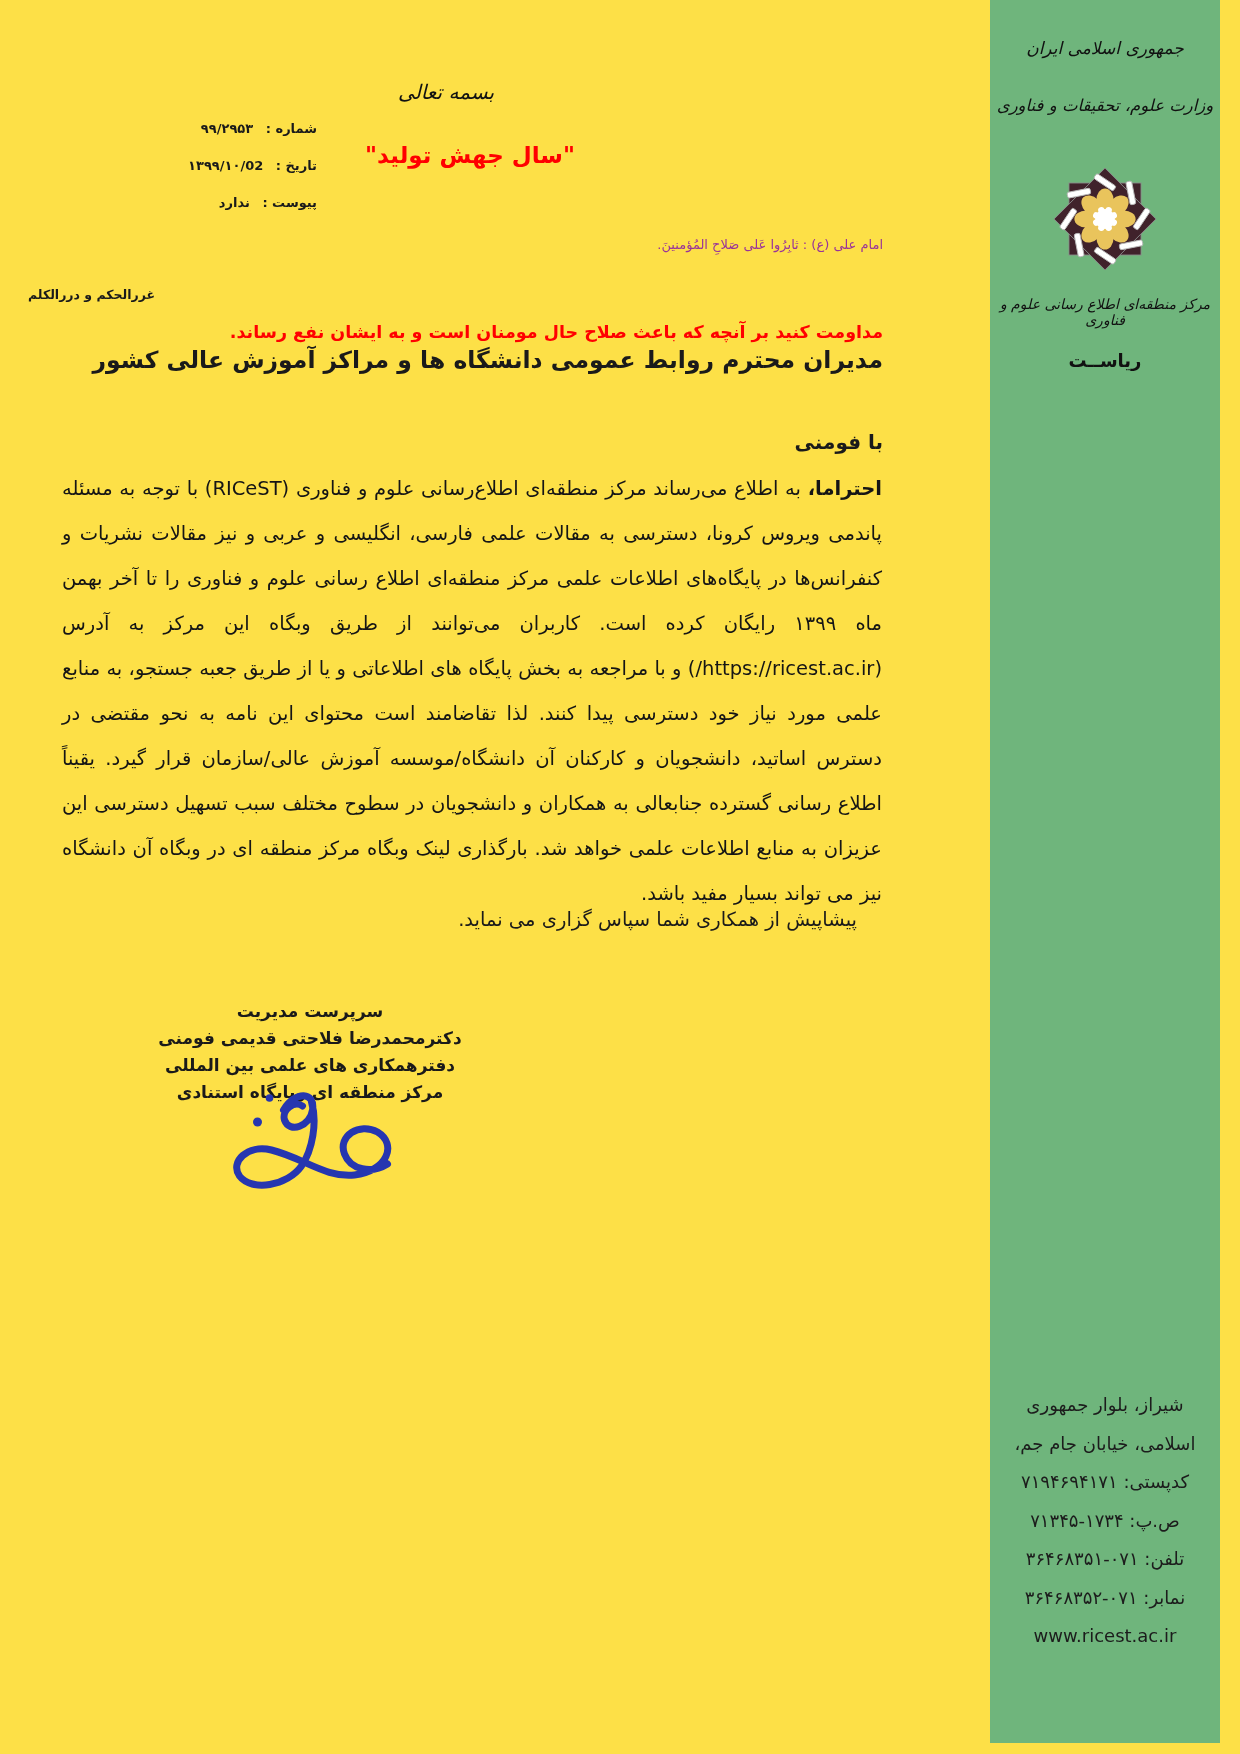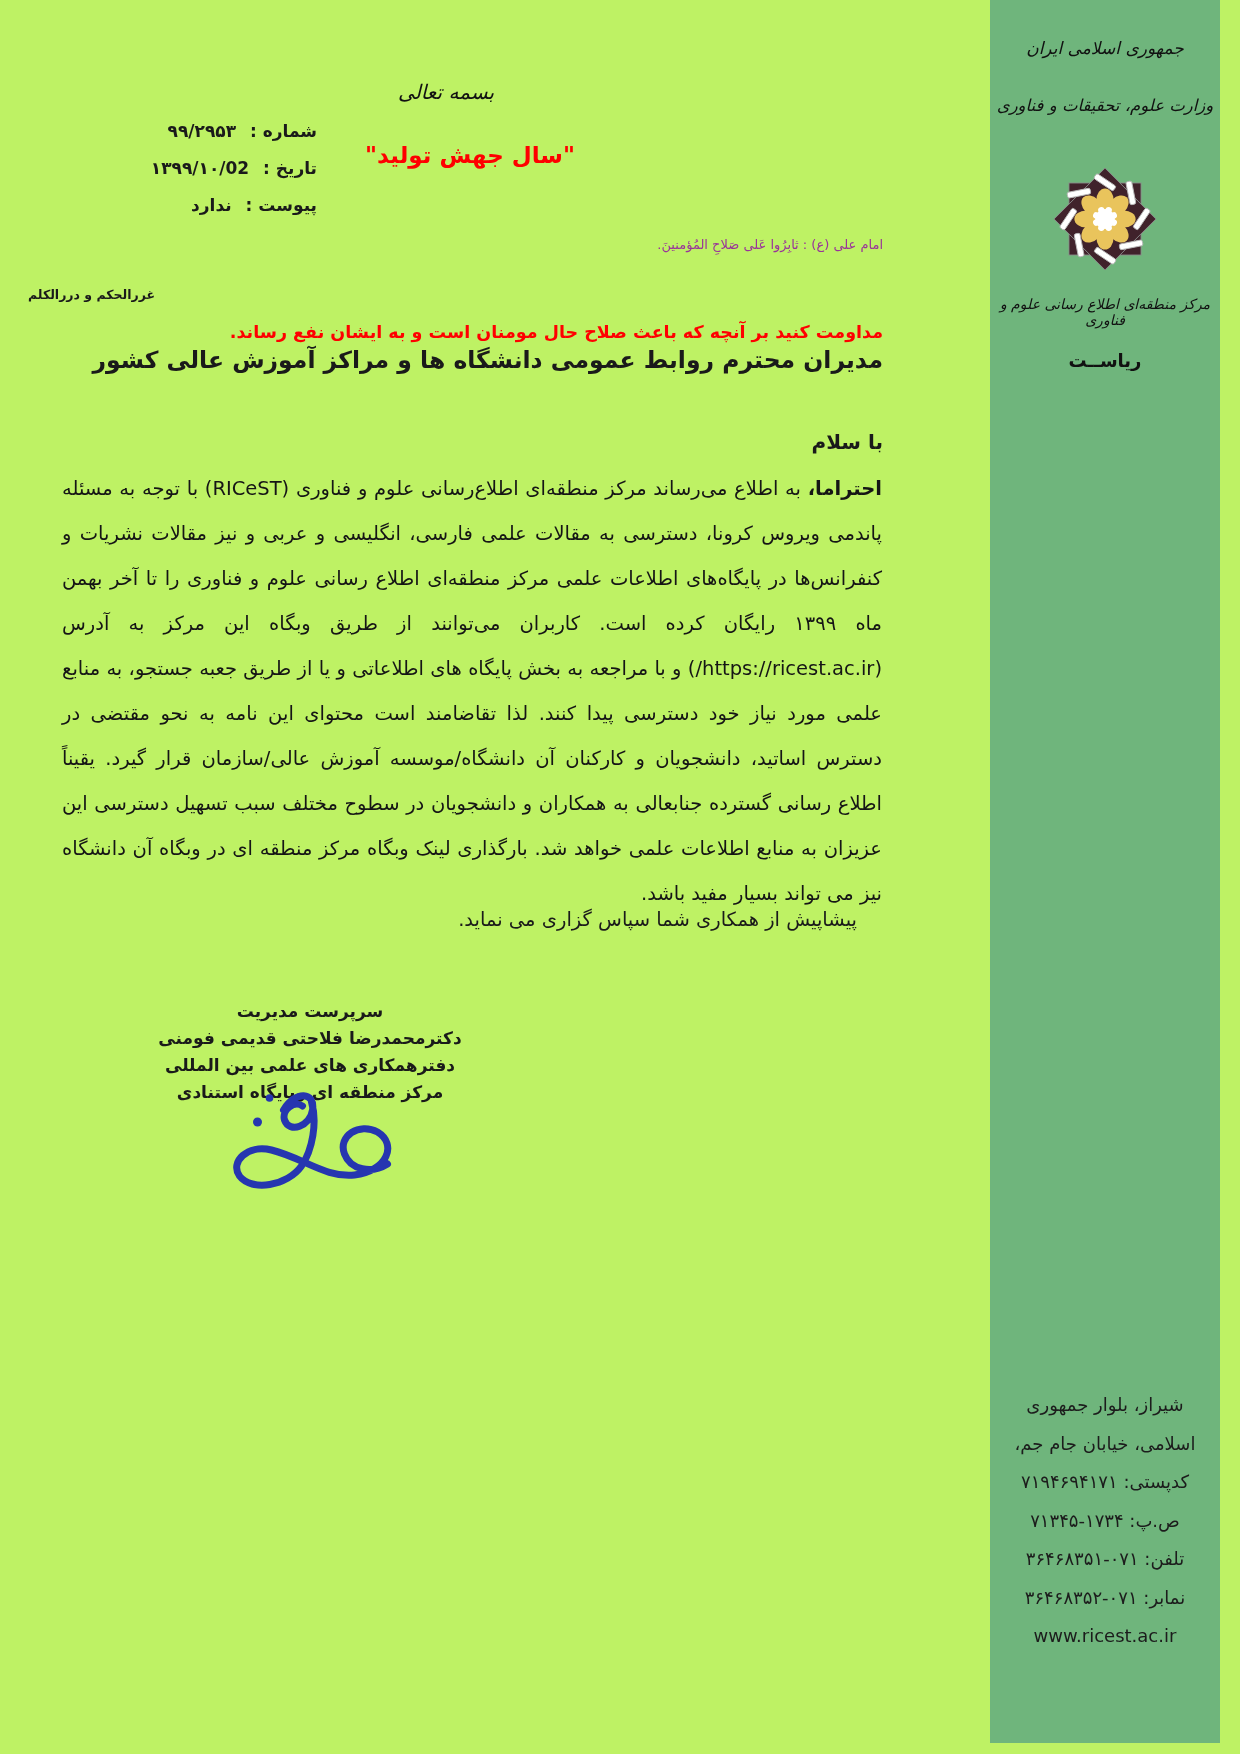--- a/index.html
+++ b/index.html
@@ -1,33 +1,33 @@
 <!DOCTYPE html>
 <html lang="fa"><head>
 <meta charset="utf-8">
 <style>
   html,body{margin:0;padding:0;background:#ffffff;}
   .page{
-    position:relative;width:1240px;height:1754px;background:#bef264;overflow:hidden;
+    position:relative;width:1240px;height:1754px;background:#fde047;overflow:hidden;
     font-family:"DejaVu Sans",sans-serif;color:#1a1a1a;direction:rtl;
   }
   
   .sidebar{position:absolute;left:990px;top:0;width:230px;height:1743px;background:#6fb57c;}
   .sidebar .line{position:absolute;width:100%;text-align:center;color:#111;}
   .callig{font-style:italic;font-family:"DejaVu Serif","DejaVu Sans",serif;}
   .gov1{top:38px;font-size:17px;}
   .gov2{top:96px;font-size:16.5px;}
   .org-name{top:296px;font-size:14px;}
   .org-unit{top:350px;font-size:18px;font-weight:bold;letter-spacing:1px;}
   .logo-wrap{position:absolute;top:156px;left:50%;transform:translateX(-50%);width:126px;height:126px;}
   .addr{position:absolute;top:1386px;width:100%;text-align:center;font-size:18px;line-height:38.5px;color:#1c1c1c;}
   
   .bismillah{position:absolute;top:80px;left:398px;width:150px;text-align:left;font-size:20px;color:#111;}
   .slogan{position:absolute;top:142px;left:330px;width:280px;text-align:center;font-size:23px;font-weight:bold;}
-  .meta{position:absolute;top:121px;left:95px;width:222px;font-size:17px;font-weight:bold;direction:rtl;}
+  .meta{position:absolute;top:121px;left:95px;width:222px;font-size:13px;font-weight:bold;direction:rtl;}
   .meta .row{height:37px;text-align:right;}
   .meta .val{margin-right:8px;}
   
   .hadith-ar{position:absolute;top:237px;left:63px;width:820px;text-align:right;font-size:13px;}
   .hadith-fa{position:absolute;top:274px;left:63px;width:820px;text-align:right;font-size:17.5px;font-weight:bold;margin-top:48px;}
   .hadith-src{position:absolute;top:287px;left:28px;font-size:12.5px;font-weight:bold;direction:rtl;}
   
   .recipient{position:absolute;top:346px;left:63px;width:820px;text-align:right;font-size:23.5px;font-weight:900;}
   .salutation{position:absolute;top:430px;left:63px;width:820px;text-align:right;font-size:20px;font-weight:bold;}
   .body-text{
@@ -117,21 +117,21 @@
       <span>پیوست :</span>
       <span class="val">ندارد</span>
     </div>
   </div>
 
   <div class="hadith-ar" style="color:#993399">امام علی (ع) : ثابِرُوا عَلی صَلاحِ المُؤمنینَ.</div>
   <div class="hadith-fa" style="color:#ff0000">مداومت کنید بر آنچه که باعث صلاح حال مومنان است و به ایشان نفع رساند.</div>
   <div class="hadith-src">غررالحکم و دررالکلم</div>
 
   <div class="recipient">مدیران محترم روابط عمومی دانشگاه ها و مراکز آموزش عالی کشور</div>
-  <div class="salutation">با سلام</div>
+  <div class="salutation">با فومنی</div>
 
   <div class="body-text"><span class="intro">احتراما،</span><span> به اطلاع می‌رساند مرکز منطقه‌ای اطلاع‌رسانی علوم و فناوری (RICeST) با توجه به مسئله پاندمی ویروس کرونا، دسترسی به مقالات علمی فارسی، انگلیسی و عربی و نیز مقالات نشریات و کنفرانس‌ها در پایگاه‌های اطلاعات علمی مرکز منطقه‌ای اطلاع رسانی علوم و فناوری را تا آخر بهمن ماه ۱۳۹۹ رایگان کرده است. کاربران می‌توانند از طریق وبگاه این مرکز به آدرس (https://ricest.ac.ir/) و با مراجعه به بخش پایگاه های اطلاعاتی و یا از طریق جعبه جستجو، به منابع علمی مورد نیاز خود دسترسی پیدا کنند. لذا تقاضامند است محتوای این نامه به نحو مقتضی در دسترس اساتید، دانشجویان و کارکنان آن دانشگاه/موسسه آموزش عالی/سازمان قرار گیرد. یقیناً اطلاع رسانی گسترده جنابعالی به همکاران و دانشجویان در سطوح مختلف سبب تسهیل دسترسی این عزیزان به منابع اطلاعات علمی خواهد شد. بارگذاری لینک وبگاه مرکز منطقه ای در وبگاه آن دانشگاه نیز می تواند بسیار مفید باشد.</span></div>
 
   <div class="closing">پیشاپیش از همکاری شما سپاس گزاری می نماید.</div>
 
   <div class="sig-block">
     <div>سرپرست مدیریت</div>
     <div>دکترمحمدرضا فلاحتی قدیمی فومنی</div>
     <div>دفترهمکاری های علمی بین المللی</div>
     <div>مرکز منطقه ای وپایگاه استنادی</div>

